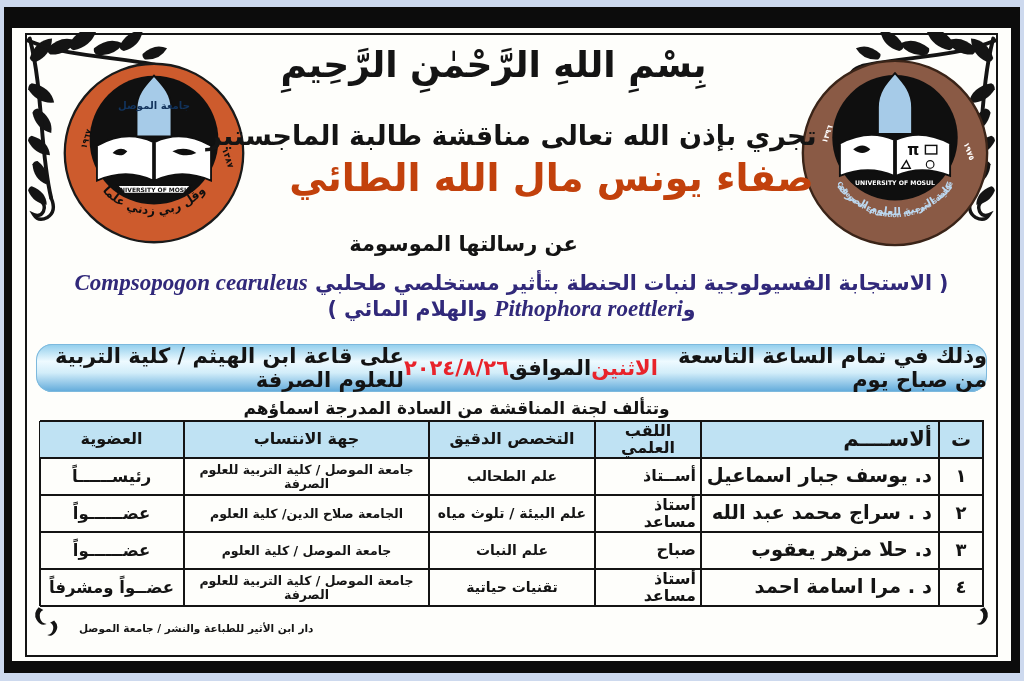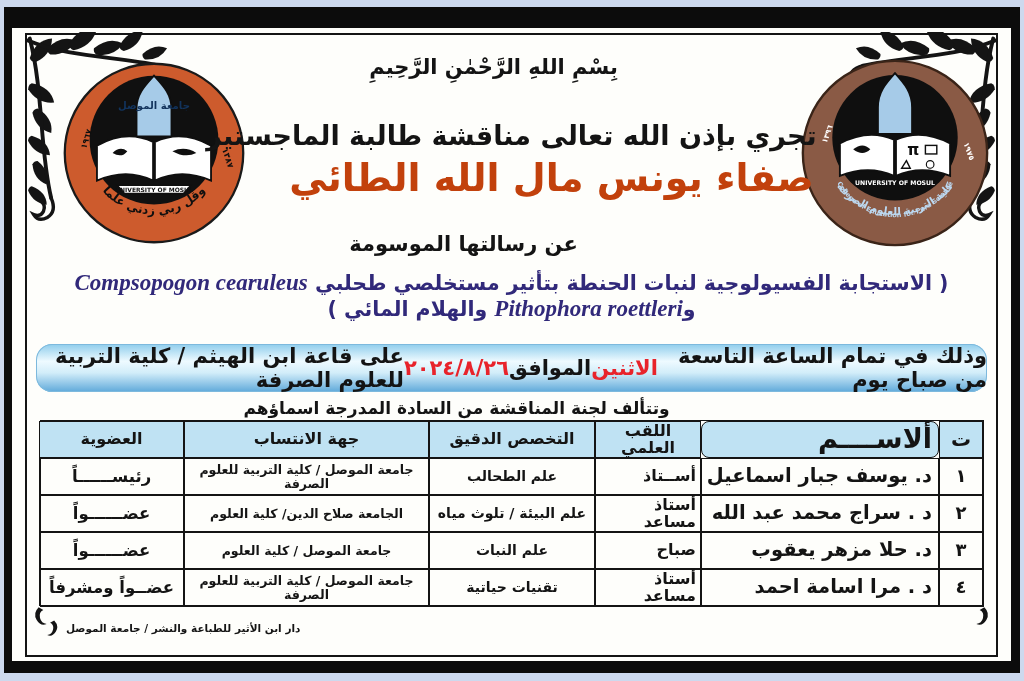--- a/index.html
+++ b/index.html
@@ -16,21 +16,21 @@
   .swirl { position:absolute; width:16px; height:22px; }
   .swirl.bl { left:20px; bottom:34px; transform:scaleX(-1); }
   .swirl.br { right:20px; bottom:34px; }
   
   .logo { position:absolute; }
   .logo.left  { left:50px;  top:30px; width:184px; height:190px; }
   .logo.right { left:788px; top:26px; width:190px; height:198px; }
   
   .cline { position:absolute; left:30px; right:30px; text-align:center; color:#141414;
            font-weight:800; direction:rtl; }
-  .bismillah { top:27px; font-size:21px; transform:translateX(-18px); letter-spacing:1px; }
+  .bismillah { top:16px; font-size:36px; transform:translateX(-18px); letter-spacing:1px; }
   .announce  { top:92px; font-size:27px; }
   .student   { top:128px; font-size:38px; color:#c2410c; transform:translateX(40px); }
   .subtitle  { top:204px; font-size:21px; transform:translateX(-48px); }
   .thesis    { top:242px; font-size:20.5px; color:#31297a; }
   .thesis .latin { font-family:"Liberation Serif", serif; font-style:italic; font-weight:700;
                    font-size:23px; direction:ltr; unicode-bidi:embed; }
   .banner { position:absolute; left:24px; right:24px; top:316px; height:48px; border-radius:16px;
             background:linear-gradient(180deg,#8fcdec 0%,#eefaff 36%,#d2edf9 60%,#5fa9da 100%);
             display:flex; align-items:center; justify-content:center;
             font-weight:800; font-size:21px; color:#141414; direction:rtl;
@@ -38,30 +38,30 @@
   .banner .red { color:#e8232b; }
   .intro { top:370px; font-size:17px; transform:translateX(-55px); }
   
   .tblwrap { position:absolute; left:28px; top:392px; width:944px; border:1.6px solid #141414; }
   .tbl { display:grid; grid-template-columns:44px 238px 106px 166px 245px 145px;
          direction:rtl; }
   .cell { border:1.2px solid #141414; display:flex; align-items:center; justify-content:center;
           height:37px; text-align:center; color:#141414; font-weight:800; padding:0 3px;
           direction:rtl; line-height:1.05; }
   .cell.h { background:#bfe2f3; font-size:16px; }
-  .cell.h.name { font-size:27px;border-radius:8px; } .cell.h.no { font-size:20px; }
+  .cell.h.name { font-size:21px; } .cell.h.no { font-size:20px; }
   .cell.no { font-size:18px; }
   .cell.name { font-size:19.5px; justify-content:flex-start; padding-right:6px; }
   .cell.title { font-size:16px; justify-content:flex-start; padding-right:4px;text-align:right; }
   .cell.spec { font-size:14px; }
   .cell.aff { font-size:12.5px; }
   .cell.mem { font-size:16.5px; }
   
   .footer { position:absolute; left:34px; bottom:24px; direction:rtl; display:flex;
-            align-items:center; gap:6px; color:#141414; font-weight:700; font-size:10.5px; }
+            align-items:center; gap:19px; color:#141414; font-weight:700; font-size:10.5px; }
   .footer svg { width:14px; height:18px; }
 </style>
 </head>
 <body>
 
 <div class="stage">
   <div class="black-frame"></div>
   <div class="paper">
     <div class="inner-frame"></div>
 

